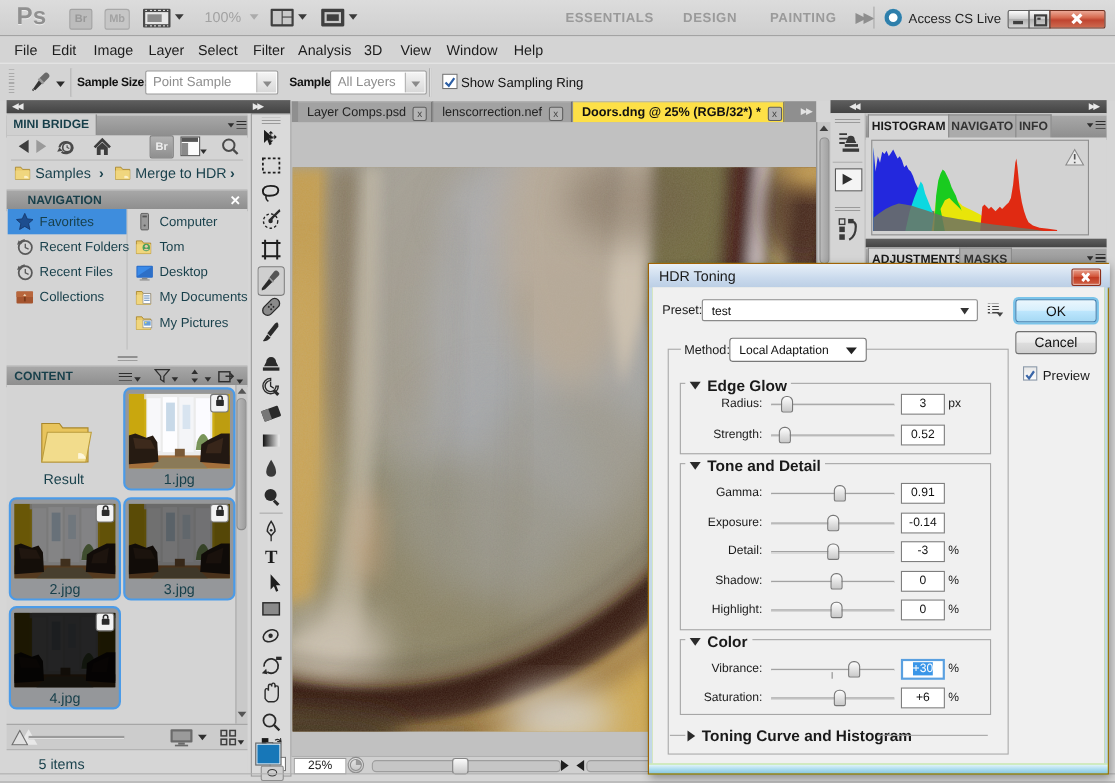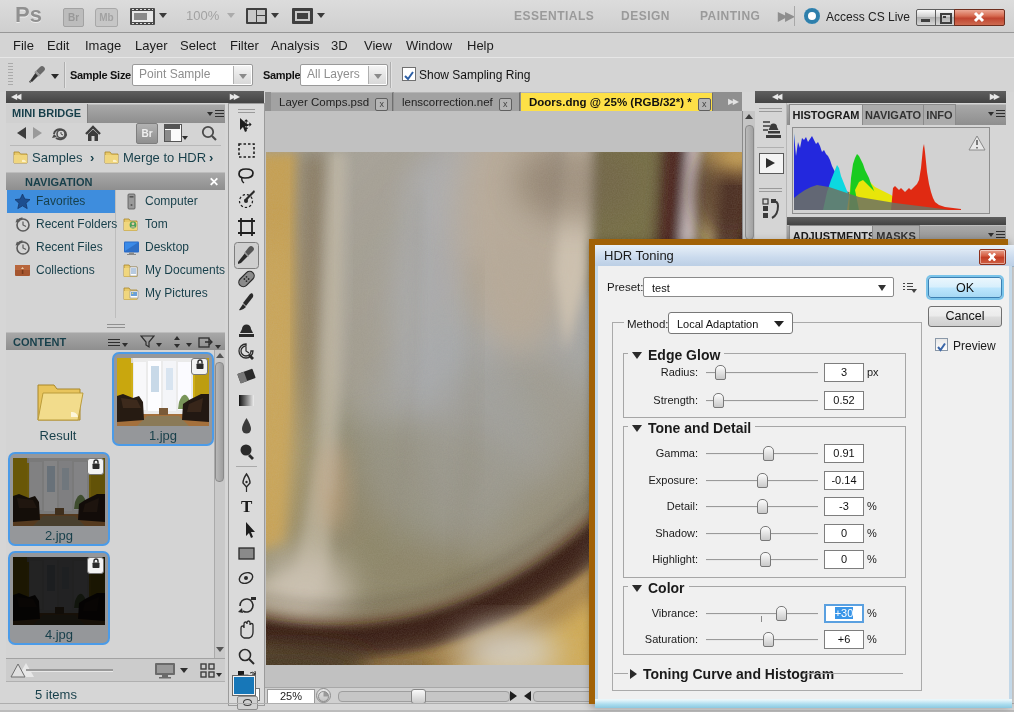--- a/index.html
+++ b/index.html
@@ -15,21 +15,21 @@
   .darkstrip{background:linear-gradient(#5f5f5f,#434343);}
   .chev{color:#e8e8e8;font-size:9px;letter-spacing:-2px;}
   
   .doctab{position:absolute;top:92px;height:19px;white-space:nowrap;overflow:hidden;background:#a2a2a2;border-right:1px solid #6f6f6f;border-top:1px solid #b5b5b5;color:#222;font-size:11.5px;line-height:19px;text-align:left;padding-left:8px;box-sizing:border-box;}
   .doctab .x{display:inline-block;width:11px;height:11px;border:1px solid #5f5f5f;border-radius:2px;font-size:9px;line-height:10px;text-align:center;color:#444;vertical-align:-1px;margin-left:6px;background:#b5b5b5;}
   
   .teal{color:#173f4a;}
   .phead{background:linear-gradient(#a8a8a8,#8d8d8d);border-top:1px solid #bdbdbd;border-bottom:1px solid #787878;}
   .navitem{position:absolute;height:23px;font-size:12px;color:#173f4a;line-height:23px;white-space:nowrap;}
   
-  #dlg{left:589px;top:239px;width:419px;height:465px;background:#84cc16;border:6px solid #a16207;box-sizing:border-box;box-shadow:2px 3px 8px rgba(0,0,0,0.35);padding-left:21px;}
+  #dlg{left:589px;top:239px;width:419px;height:465px;background:#84cc16;border:1px solid #a16207;box-sizing:border-box;box-shadow:2px 3px 8px rgba(0,0,0,0.35);padding-left:21px;}
   .grpbox{position:absolute;border:1px solid #a6a6a6;}
   .slider-track{position:absolute;height:1px;background:#9a9a9a;border-bottom:1px solid #e8e8e8;}
   .slider-thumb{position:absolute;width:11px;height:15px;background:linear-gradient(#fdfdfd,#c9c9c9);border:1px solid #787878;border-radius:5px 5px 2px 2px;box-sizing:border-box;}
   .valbox{position:absolute;width:40px;height:19px;background:#fff;border:1px solid #7e7e7e;font-size:11px;color:#111;text-align:center;line-height:17px;box-sizing:border-box;}
   .dlglabel{position:absolute;font-size:11px;color:#1a1a1a;white-space:nowrap;}
   .sechead{position:absolute;font-size:14px;font-weight:bold;color:#1a1a1a;white-space:nowrap;}
   .tri-d{display:inline-block;width:0;height:0;border-left:5px solid transparent;border-right:5px solid transparent;border-top:7px solid #2a2a2a;vertical-align:1px;margin-right:6px;}
   .tri-r{display:inline-block;width:0;height:0;border-top:5px solid transparent;border-bottom:5px solid transparent;border-left:7px solid #2a2a2a;margin-right:6px;}
   .thumbcell{width:102px;height:94px;background:#95979a;border:2px solid #4b9bea;border-radius:7px;box-sizing:border-box;}
   .thumbcell{border-color:#4b9be8;}
@@ -434,20 +434,30 @@
         <svg class="thumbimg" style="filter:brightness(0.52);" width="92" height="68" viewBox="0 0 92 68">
             <use href="#room"></use>
           </svg>
         <div class="lock"><svg width="10" height="11" viewBox="0 0 10 11">
               <rect x="1.5" y="4.5" width="7" height="5.5" rx="0.8" fill="#2a2a2a"></rect>
               <path d="M3 4.5 V3 a2 2 0 0 1 4 0 V4.5" fill="none" stroke="#2a2a2a" stroke-width="1.4"></path>
             </svg></div>
         <div class="tlabel">2.jpg</div>
       </div>
 
+      <div class="abs thumbcell" style="left:106px;top:102px;">
+        <svg class="thumbimg" style="filter:brightness(0.45);" width="92" height="68" viewBox="0 0 92 68">
+            <use href="#room"></use>
+          </svg>
+        <div class="lock"><svg width="10" height="11" viewBox="0 0 10 11">
+              <rect x="1.5" y="4.5" width="7" height="5.5" rx="0.8" fill="#2a2a2a"></rect>
+              <path d="M3 4.5 V3 a2 2 0 0 1 4 0 V4.5" fill="none" stroke="#2a2a2a" stroke-width="1.4"></path>
+            </svg></div>
+        <div class="tlabel">3.jpg</div>
+      </div>
 
       <div class="abs thumbcell" style="left:2px;top:201px;">
         <svg class="thumbimg" style="filter:brightness(0.14);" width="92" height="68" viewBox="0 0 92 68">
             <use href="#room"></use>
           </svg>
         <div class="lock"><svg width="10" height="11" viewBox="0 0 10 11">
               <rect x="1.5" y="4.5" width="7" height="5.5" rx="0.8" fill="#2a2a2a"></rect>
               <path d="M3 4.5 V3 a2 2 0 0 1 4 0 V4.5" fill="none" stroke="#2a2a2a" stroke-width="1.4"></path>
             </svg></div>
         <div class="tlabel">4.jpg</div>

